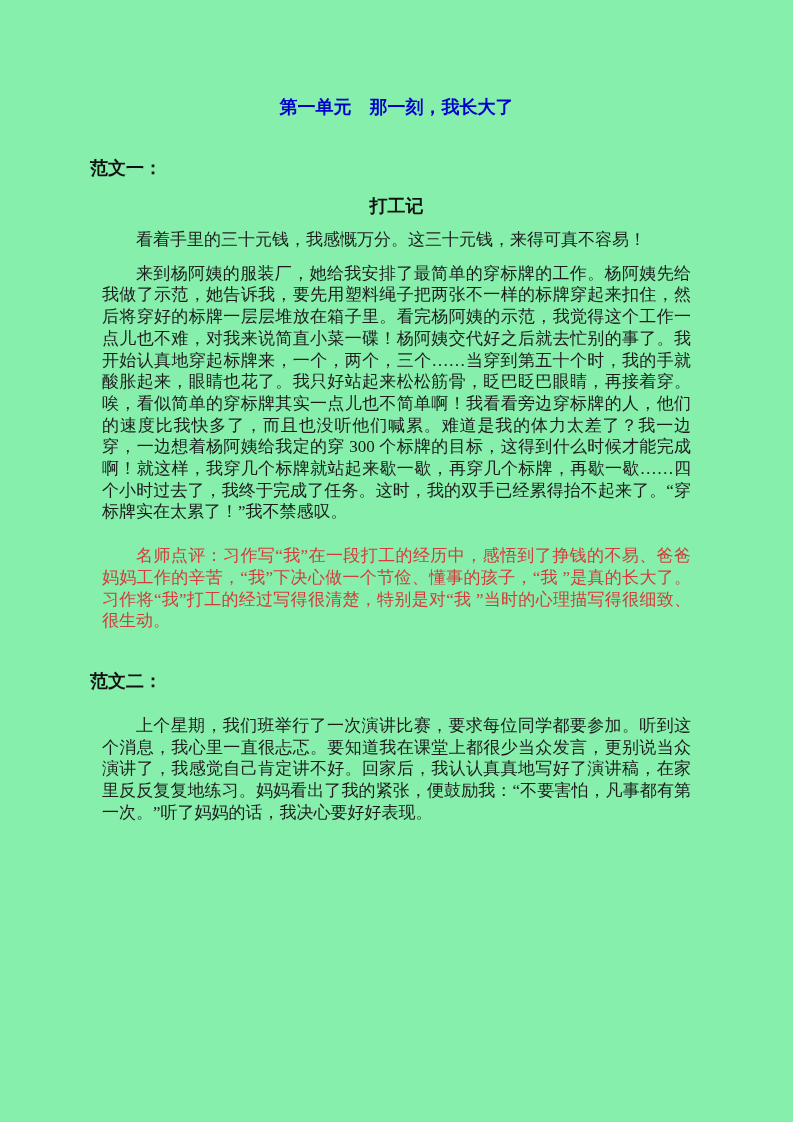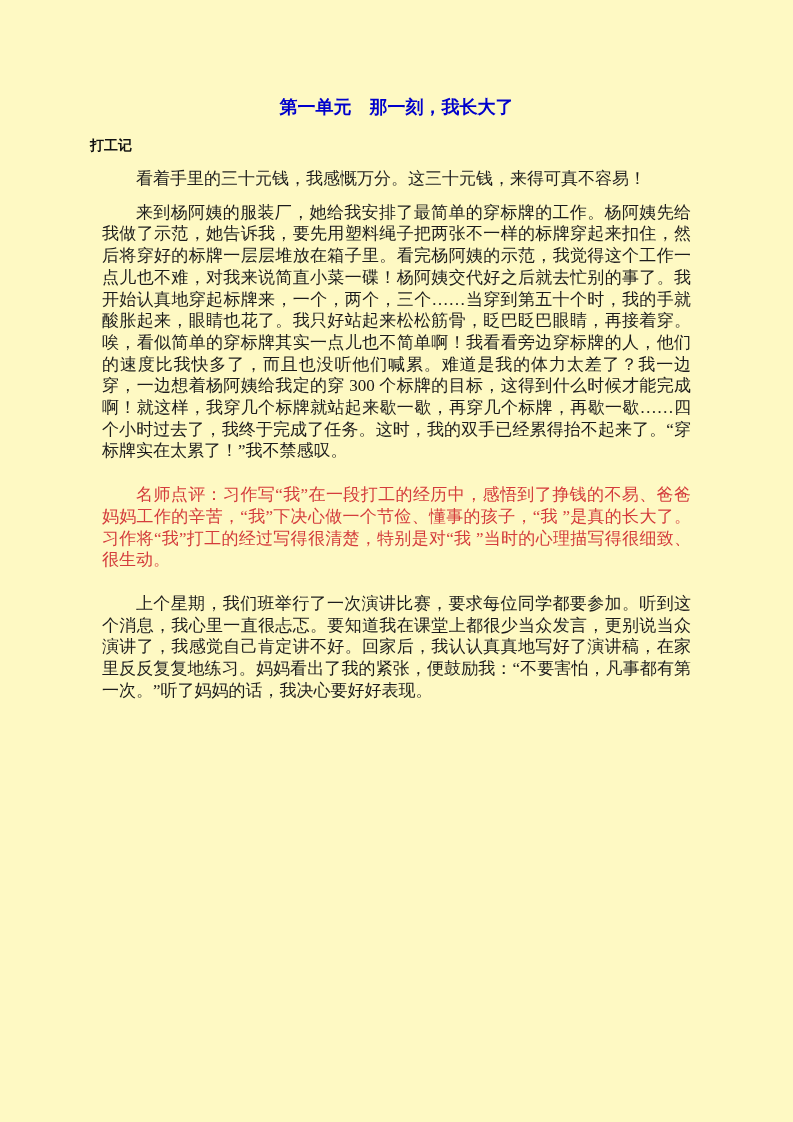--- a/index.html
+++ b/index.html
@@ -1,19 +1,19 @@
 <!DOCTYPE html>
 <html lang="zh"><head>
 <meta charset="utf-8">
 <style>
   html,body{margin:0;padding:0;background:#ffffff;}
   .page{
     position:relative;
     width:793px;height:1122px;
-    background:#fef9c3;
+    background:#86efac;
     overflow:hidden;
     font-family:"Liberation Serif","DejaVu Serif",serif;
     color:#1c1c1c;
     box-sizing:border-box;
   }
   .content{
     padding:96px 90px 0 90px;
   }
   .doc-title{
     text-align:center;
@@ -26,24 +26,24 @@
   }
   .section-label{
     font-family:"Liberation Sans","DejaVu Sans",sans-serif;
     font-weight:bold;
     font-size:18px;
     line-height:23px;
     margin:38px 0 0 0;
     color:#111111;
   }
   .essay-title{
-    text-align:left;
+    text-align:center;
     font-family:"Liberation Sans","DejaVu Sans",sans-serif;
     font-weight:bold;
-    font-size:14px;
+    font-size:18px;
     line-height:22px;
     margin:15px 0 1px 0;
     color:#111111;
   }
   .para{
     font-size:17px;
     line-height:21.7px;
     text-align:justify;
     text-indent:2em;
     margin:12px;
@@ -57,24 +57,26 @@
   }
 </style>
 </head>
 <body>
 
 <div class="page">
   <div class="content">
 
     <h1 class="doc-title">第一单元　那一刻，我长大了</h1>
 
+    <div class="section-label">范文一：</div>
     <h2 class="essay-title">打工记</h2>
 
     <p class="para">看着手里的三十元钱，我感慨万分。这三十元钱，来得可真不容易！</p>
     <p class="para">来到杨阿姨的服装厂，她给我安排了最简单的穿标牌的工作。杨阿姨先给我做了示范，她告诉我，要先用塑料绳子把两张不一样的标牌穿起来扣住，然后将穿好的标牌一层层堆放在箱子里。看完杨阿姨的示范，我觉得这个工作一点儿也不难，对我来说简直小菜一碟！杨阿姨交代好之后就去忙别的事了。我开始认真地穿起标牌来，一个，两个，三个……当穿到第五十个时，我的手就酸胀起来，眼睛也花了。我只好站起来松松筋骨，眨巴眨巴眼睛，再接着穿。唉，看似简单的穿标牌其实一点儿也不简单啊！我看看旁边穿标牌的人，他们的速度比我快多了，而且也没听他们喊累。难道是我的体力太差了？我一边穿，一边想着杨阿姨给我定的穿 300 个标牌的目标，这得到什么时候才能完成啊！就这样，我穿几个标牌就站起来歇一歇，再穿几个标牌，再歇一歇……四个小时过去了，我终于完成了任务。这时，我的双手已经累得抬不起来了。“穿标牌实在太累了！”我不禁感叹。</p>
 
     <p class="para teacher-comment">名师点评：习作写“我”在一段打工的经历中，感悟到了挣钱的不易、爸爸妈妈工作的辛苦，“我”下决心做一个节俭、懂事的孩子，“我 ”是真的长大了。习作将“我”打工的经过写得很清楚，特别是对“我 ”当时的心理描写得很细致、很生动。</p>
 
+    <div class="section-label">范文二：</div>
 
     <p class="para para-gap">上个星期，我们班举行了一次演讲比赛，要求每位同学都要参加。听到这个消息，我心里一直很忐忑。要知道我在课堂上都很少当众发言，更别说当众演讲了，我感觉自己肯定讲不好。回家后，我认认真真地写好了演讲稿，在家里反反复复地练习。妈妈看出了我的紧张，便鼓励我：“不要害怕，凡事都有第一次。”听了妈妈的话，我决心要好好表现。</p>
 
   </div>
 </div>
 
 </body></html>

